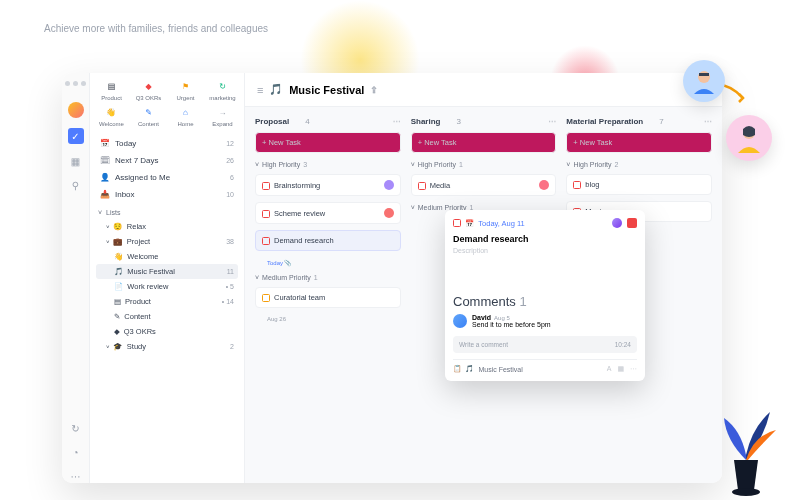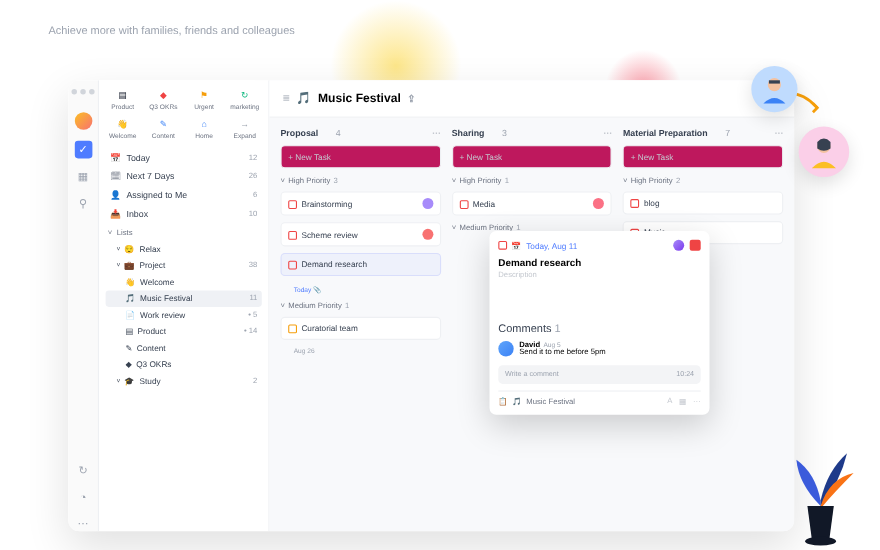--- a/index.html
+++ b/index.html
@@ -49,21 +49,21 @@
 .checkbox.yellow{border-color:#f59e0b}
 .card-meta{font-size:6px;color:#4f7cff;margin-top:2px;margin-left:12px}
 .card-meta.gray{color:#9ca3af}
 .av{width:10px;height:10px;border-radius:50%;flex-shrink:0}
 .popup{position:absolute;top:210px;left:445px;width:200px;background:#fff;border-radius:6px;box-shadow:0 10px 30px rgba(0,0,0,0.18);z-index:5;padding:8px;font-size:8px}
 .popup-top{display:flex;align-items:center;justify-content:space-between;margin-bottom:6px}
 .popup-date{display:flex;align-items:center;gap:4px;color:#4f7cff;font-size:7.5px}
 .popup-flag{width:10px;height:10px;background:#ef4444;border-radius:2px}
 .popup-title{font-size:9px;font-weight:600;margin-bottom:3px}
 .popup-desc{font-size:7px;color:#c4c8cf;margin-bottom:40px}
-.popup-comments-h{font-size:10px;color:#374151;margin-bottom:5px}
+.popup-comments-h{font-size:13px;color:#374151;margin-bottom:5px}
 .popup-comment{display:flex;gap:5px;margin-bottom:8px}
 .popup-cm-av{width:14px;height:14px;border-radius:50%;background:linear-gradient(135deg,#60a5fa,#3b82f6);flex-shrink:0}
 .popup-cm-body{font-size:7px}
 .popup-cm-name{font-weight:600;font-size:7px}
 .popup-cm-date{color:#9ca3af;font-size:6px;margin-left:3px}
 .popup-input{background:#f3f4f6;border-radius:4px;padding:5px 6px;font-size:6.5px;color:#9ca3af;display:flex;justify-content:space-between;margin-bottom:6px}
 .popup-footer{display:flex;align-items:center;justify-content:space-between;font-size:7px;color:#6b7280;border-top:1px solid #eef0f3;padding-top:5px}
 .popup-footer-right{display:flex;gap:6px;color:#c4c8cf}
 .person{position:absolute;border-radius:50%;display:flex;align-items:center;justify-content:center;z-index:3;box-shadow:0 6px 16px rgba(0,0,0,0.12)}
 .person.p1{width:42px;height:42px;top:60px;right:75px;background:#bfdbfe}

